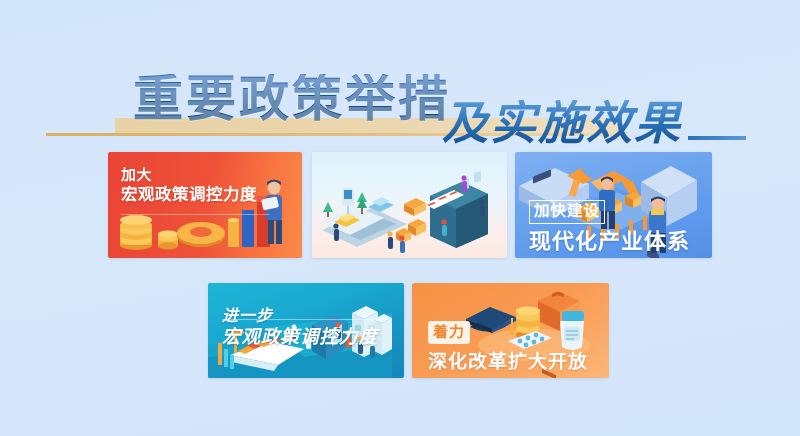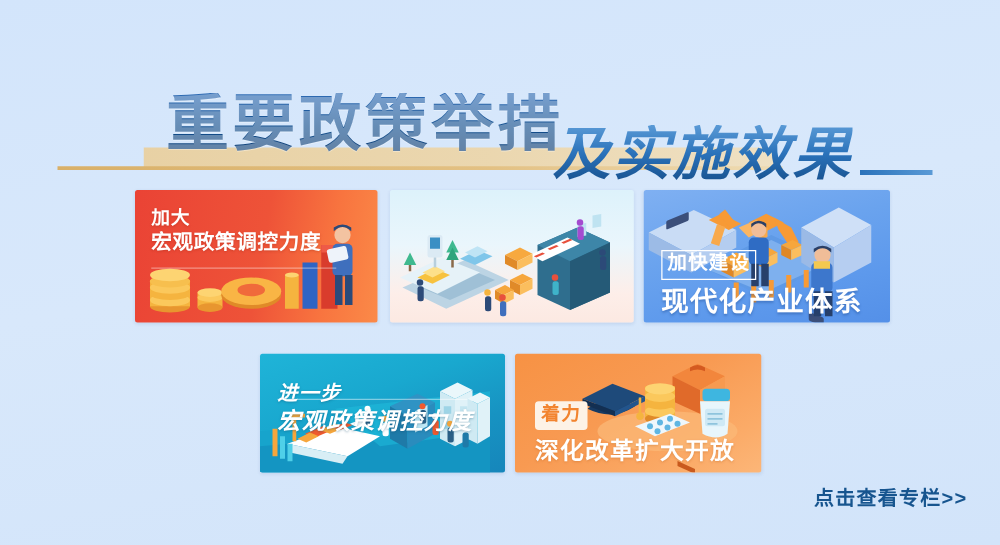--- a/index.html
+++ b/index.html
@@ -618,15 +618,14 @@
           <circle cx="130" cy="56" r="2.4" fill="#5fb6e2"></circle>
         </g>
       </svg>
     </div>
     <div class="label">
       <span class="chip-light">着力</span>
       <span class="l2">深化改革扩大开放</span>
     </div>
   </div>
 
-  <div id="column-link">点击查看专栏&gt;&gt;</div>
 
 </div>
 
 </body></html>

